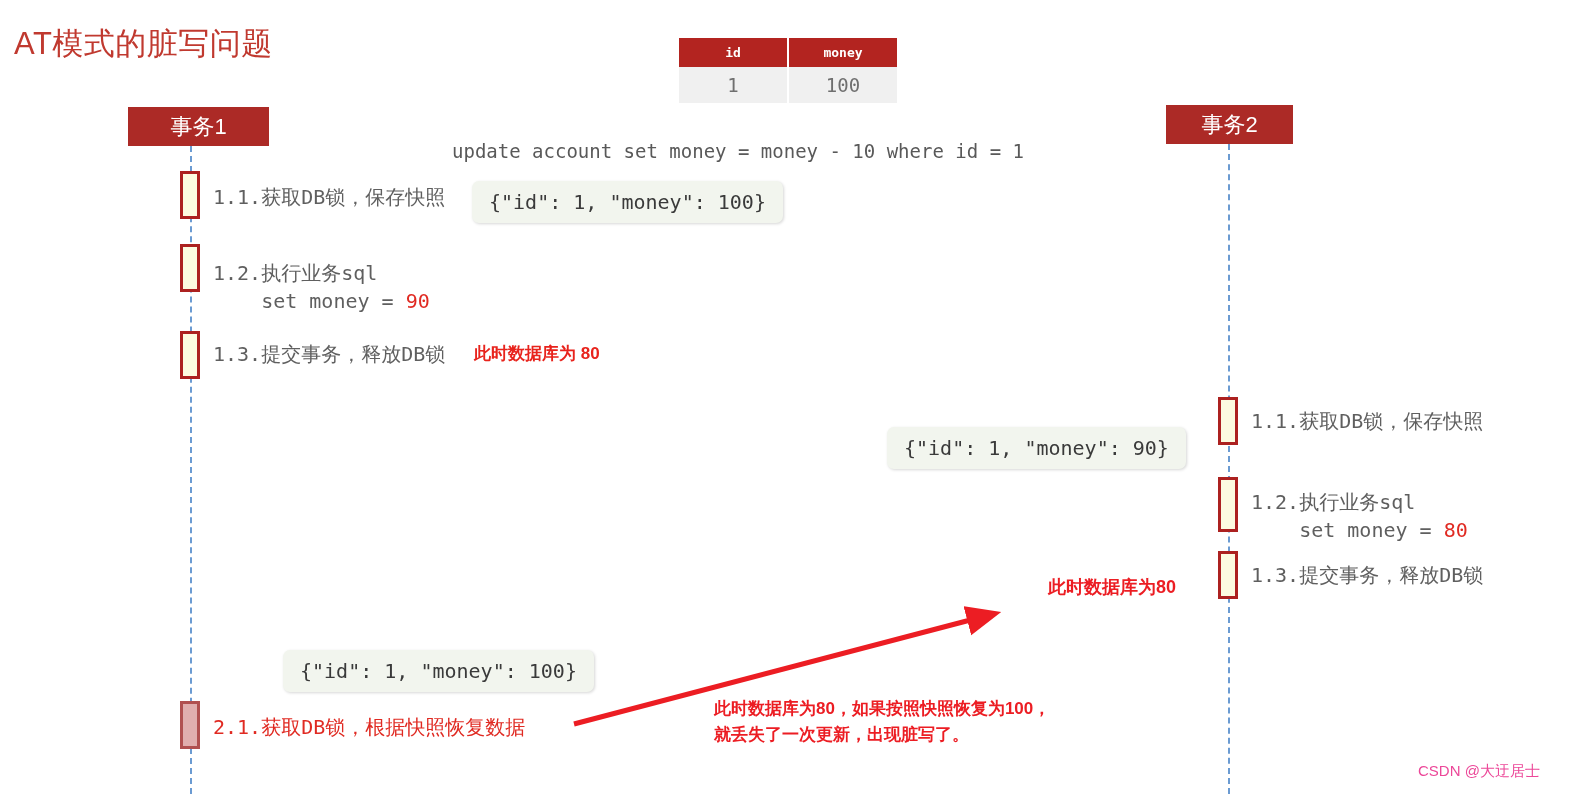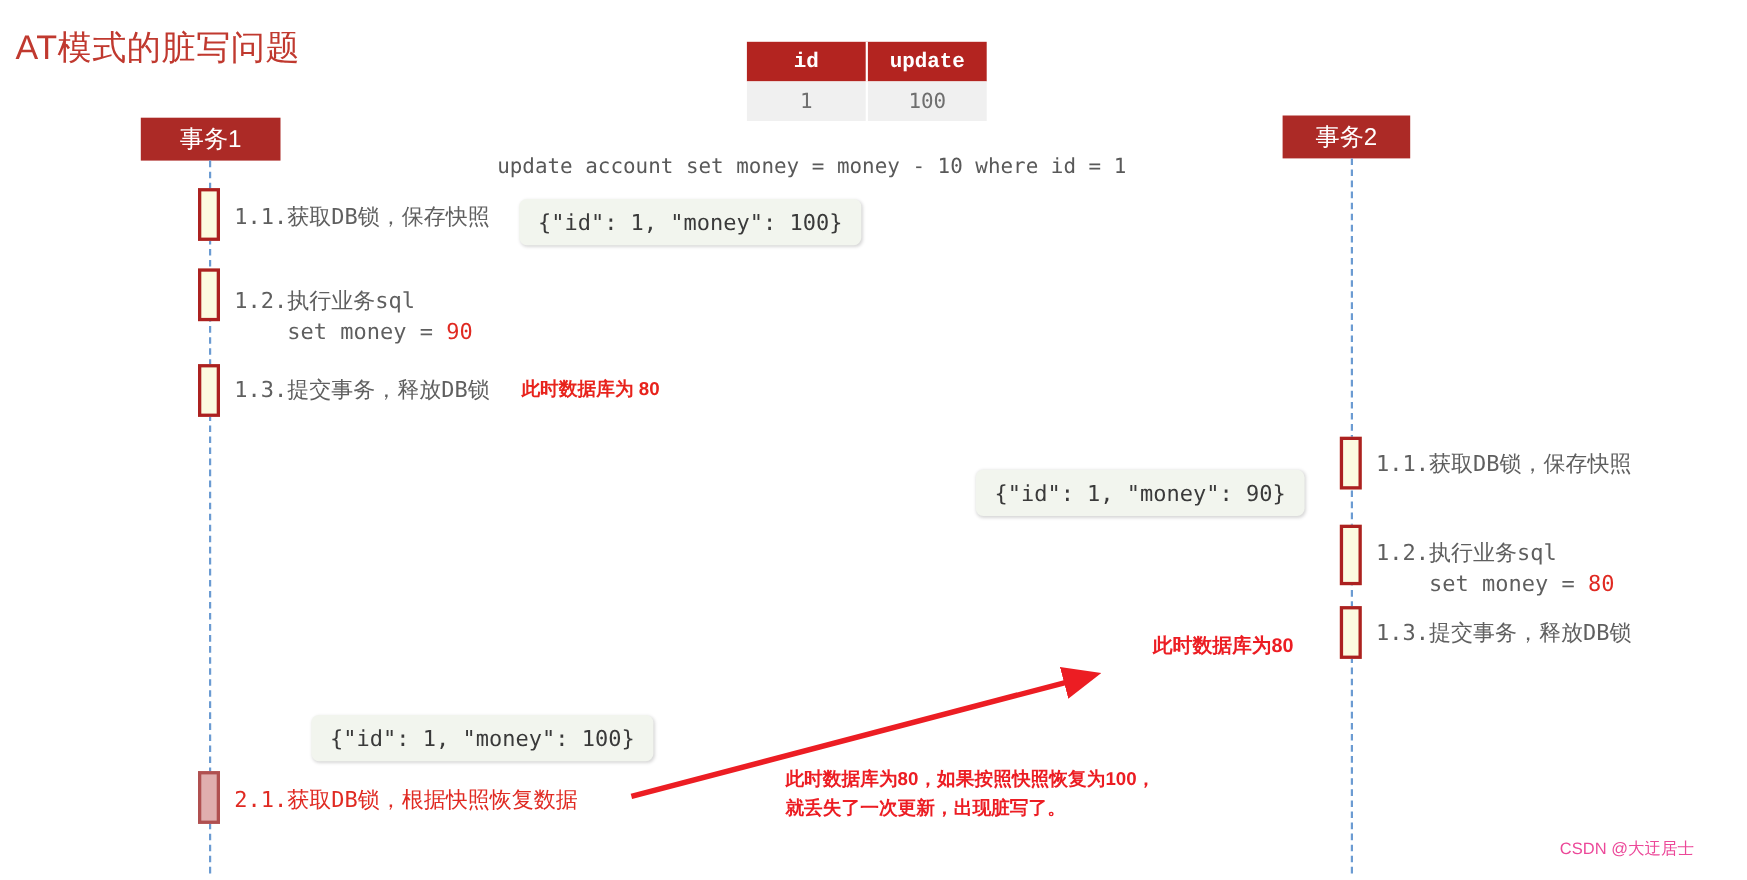--- a/index.html
+++ b/index.html
@@ -33,27 +33,26 @@
   #account-table {
     position: absolute;
     left: 679px;
     top: 38px;
     border-collapse: collapse;
     font-family: "DejaVu Sans Mono", "Liberation Mono", monospace;
   }
   #account-table th {
     background: #b32420;
     color: #ffffff;
-    font-size: 19px;
+    font-size: 13px;
     font-weight: bold;
     padding: 7px 0;
     width: 108px;
     text-align: center;
     border-right: 2px solid #ffffff;
-    font-family: Liberation Mono, monospace;
   }
   #account-table th:last-child { border-right: none; }
   #account-table td {
     background: #f0f0f0;
     color: #6f6f6f;
     font-size: 19px;
     padding: 7px 0;
     width: 108px;
     text-align: center;
     border-right: 2px solid #ffffff;
@@ -76,22 +75,22 @@
   .participant-box {
     position: absolute;
     background: #ac2a26;
     color: #ffffff;
     font-size: 22px;
     text-align: center;
     line-height: 39px;
     height: 39px;
     white-space: nowrap;
   }
-  #participant-tx1 { left: 128px; top: 107px; width: 127px; }
-  #participant-tx2 { left: 1166px; top: 105px; width: 116px; }
+  #participant-tx1 { left: 128px; top: 107px; width: 141px; }
+  #participant-tx2 { left: 1166px; top: 105px; width: 127px; }
 
   
   .lifeline {
     position: absolute;
     width: 0;
     border-left: 2px dashed #6b9bd2;
   }
   #lifeline-tx1 { left: 190px; top: 146px; height: 648px; }
   #lifeline-tx2 { left: 1228px; top: 144px; height: 650px; }
 
@@ -207,21 +206,21 @@
 <body>
 
 <div id="canvas">
 
   <div id="page-title">AT模式的脏写问题</div>
 
   <table id="account-table">
     <thead>
       <tr>
         <th>id</th>
-        <th>update</th>
+        <th>money</th>
       </tr>
     </thead>
     <tbody>
       <tr>
         <td>1</td>
         <td>100</td>
       </tr>
     </tbody>
   </table>
 

